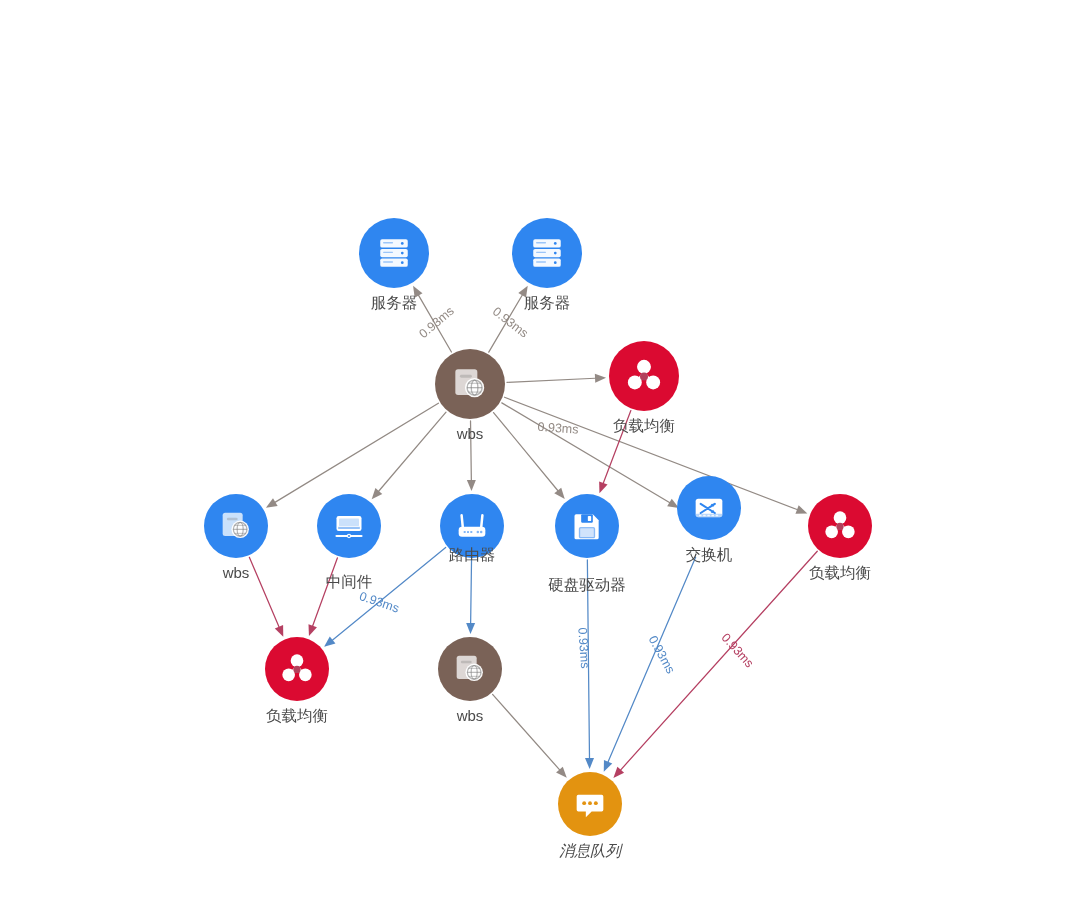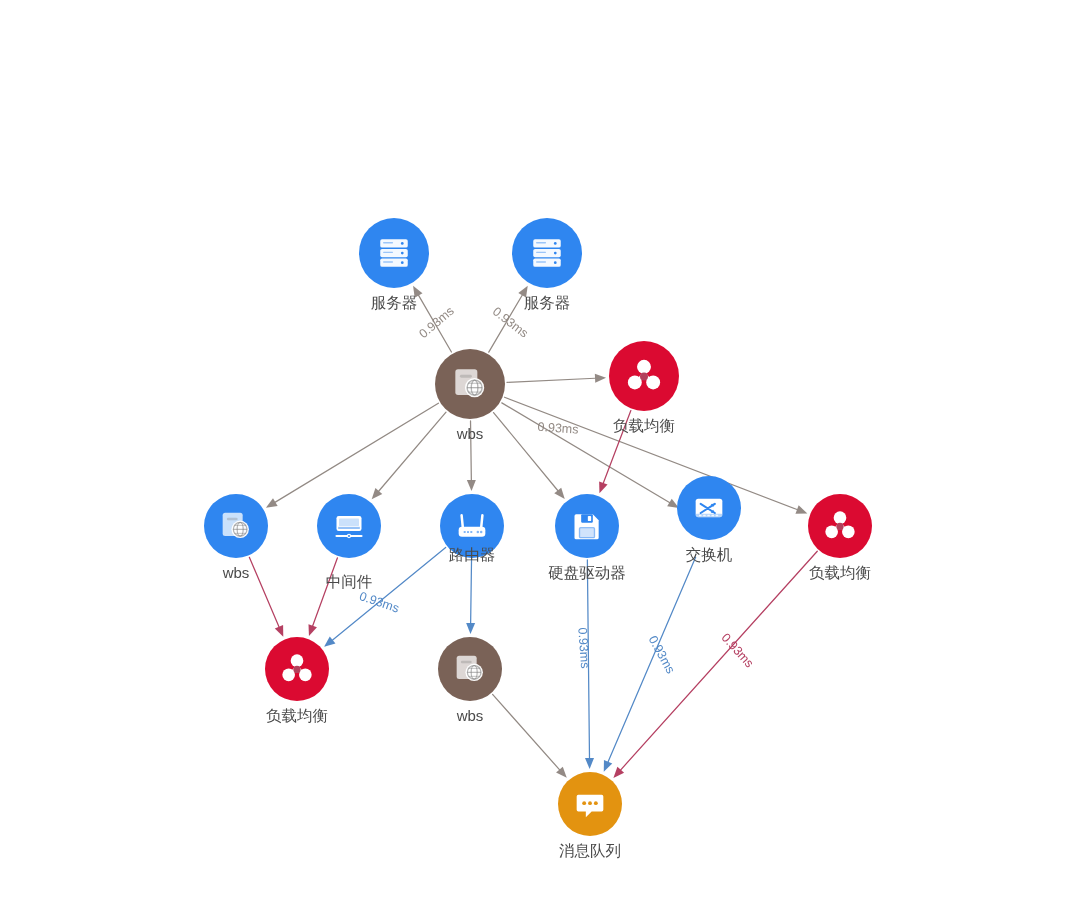--- a/index.html
+++ b/index.html
@@ -220,21 +220,21 @@
       <div class="node cn" style="left: 587px; top: 526px;">
         <div class="disc" style="width: 64px; height: 64px; background: rgb(47, 134, 240);">
           <svg width="40" height="40" viewBox="0 0 48 48" class="ico">
             <path d="M11 10 h20 l7 7 v21 a2 2 0 0 1 -2 2 h-25 a2 2 0 0 1 -2 -2 v-26 a2 2 0 0 1 2 -2 z" fill="#ffffff"></path>
             <rect x="17" y="10" width="14" height="10" rx="1" fill="#2f86f0"></rect>
             <rect x="25" y="12" width="4" height="6" rx="1" fill="#ffffff"></rect>
             <rect x="15" y="26" width="18" height="12" rx="1.2" fill="#2f86f0" opacity="0.22"></rect>
             <rect x="15" y="26" width="18" height="12" rx="1.2" fill="none" stroke="#2f86f0" stroke-width="1.6" opacity="0.5"></rect>
           </svg>
         </div>
-        <div class="label" style="top: 70px;">硬盘驱动器</div>
+        <div class="label" style="top: 82px;">硬盘驱动器</div>
       </div>
       <div class="node cn" style="left: 709px; top: 508px;">
         <div class="disc" style="width: 64px; height: 64px; background: rgb(47, 134, 240);">
           <svg width="40" height="40" viewBox="0 0 48 48" class="ico">
             <rect x="8" y="13" width="32" height="22" rx="3" fill="#ffffff"></rect>
             <path d="M14 19 L31 30 M31 19 L14 30" stroke="#2f86f0" stroke-width="2.4" stroke-linecap="round" fill="none"></path>
             <path d="M31 19 l-5 .3 l3 3.6 z" fill="#2f86f0"></path>
             <path d="M31 30 l-5 -.3 l3 -3.6 z" fill="#2f86f0"></path>
             <rect x="8" y="31" width="32" height="4" rx="1.4" fill="#2f86f0" opacity="0.35"></rect>
             <rect x="12" y="32" width="3" height="2" rx="0.5" fill="#ffffff" opacity="0.8"></rect>
@@ -288,16 +288,16 @@
       </div>
       <div class="node cn" style="left: 590px; top: 804px;">
         <div class="disc" style="width: 64px; height: 64px; background: rgb(227, 147, 16);">
           <svg width="40" height="40" viewBox="0 0 48 48" class="ico">
             <path d="M10 13 h28 a2 2 0 0 1 2 2 v16 a2 2 0 0 1 -2 2 h-12 l-7 7 v-7 h-9 a2 2 0 0 1 -2 -2 v-16 a2 2 0 0 1 2 -2 z" fill="#ffffff"></path>
             <circle cx="17" cy="23" r="2.3" fill="#e39310"></circle>
             <circle cx="24" cy="23" r="2.3" fill="#e39310"></circle>
             <circle cx="31" cy="23" r="2.3" fill="#e39310"></circle>
           </svg>
         </div>
-        <div class="label" style="top: 70px;">消息队列</div>
+        <div class="label" style="top: 70px; font-style: italic;">消息队列</div>
       </div>
     </div>
 </div>
 
 </body></html>

